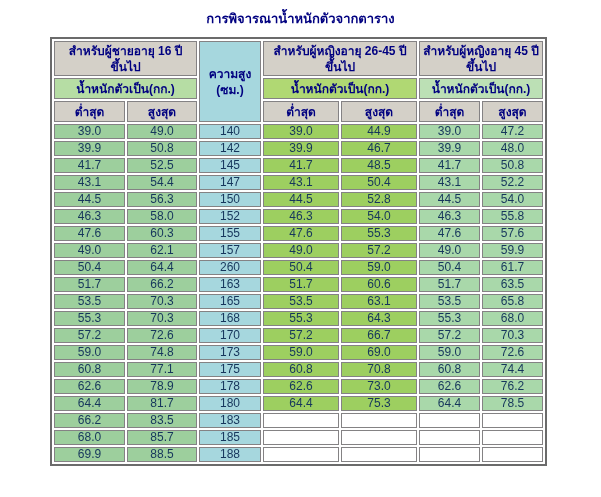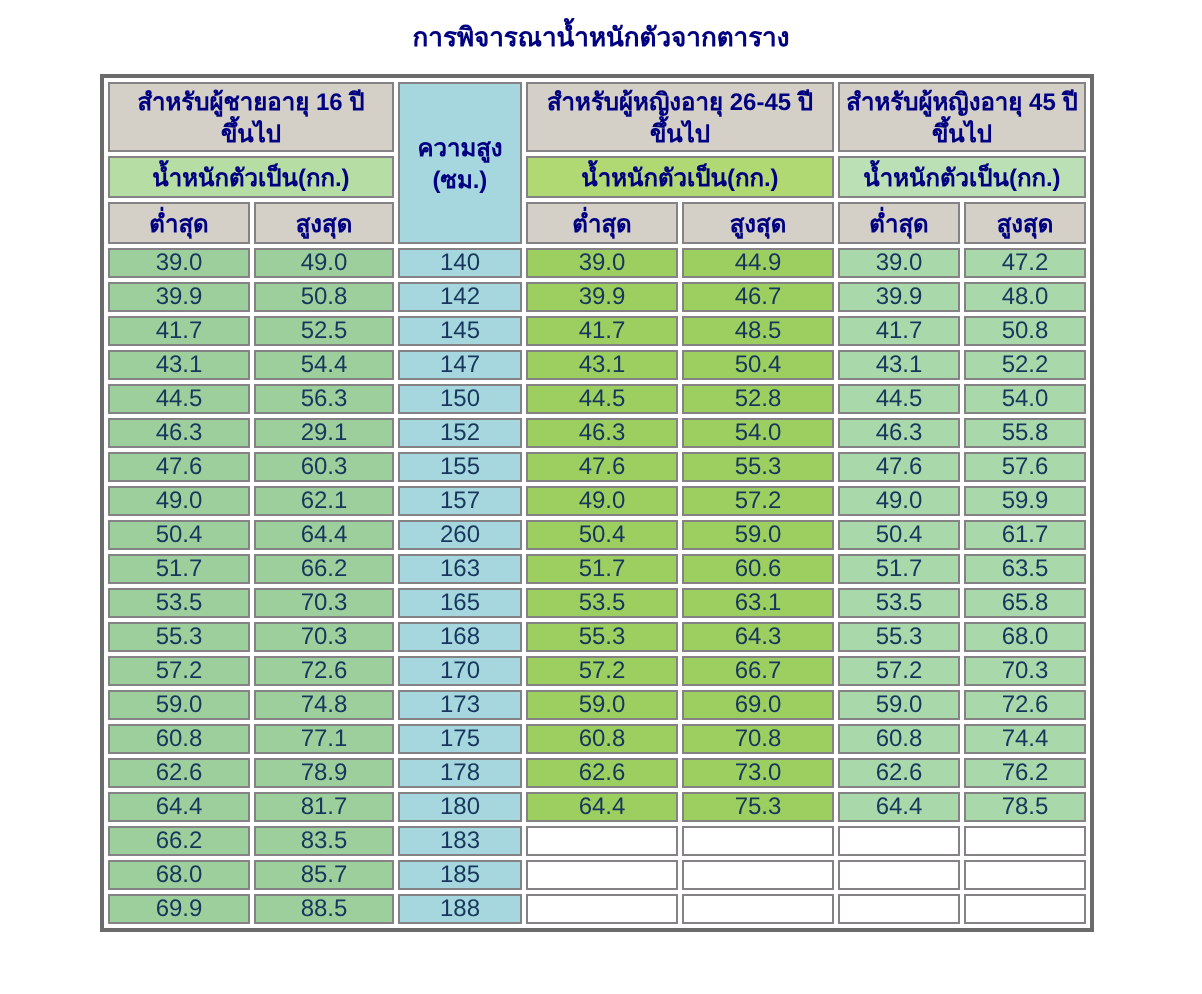--- a/index.html
+++ b/index.html
@@ -141,21 +141,21 @@
         <td class="men">44.5</td>
         <td class="men">56.3</td>
         <td class="hgt">150</td>
         <td class="w26">44.5</td>
         <td class="w26">52.8</td>
         <td class="w45">44.5</td>
         <td class="w45">54.0</td>
       </tr>
       <tr>
         <td class="men">46.3</td>
-        <td class="men">29.1</td>
+        <td class="men">58.0</td>
         <td class="hgt">152</td>
         <td class="w26">46.3</td>
         <td class="w26">54.0</td>
         <td class="w45">46.3</td>
         <td class="w45">55.8</td>
       </tr>
       <tr>
         <td class="men">47.6</td>
         <td class="men">60.3</td>
         <td class="hgt">155</td>

